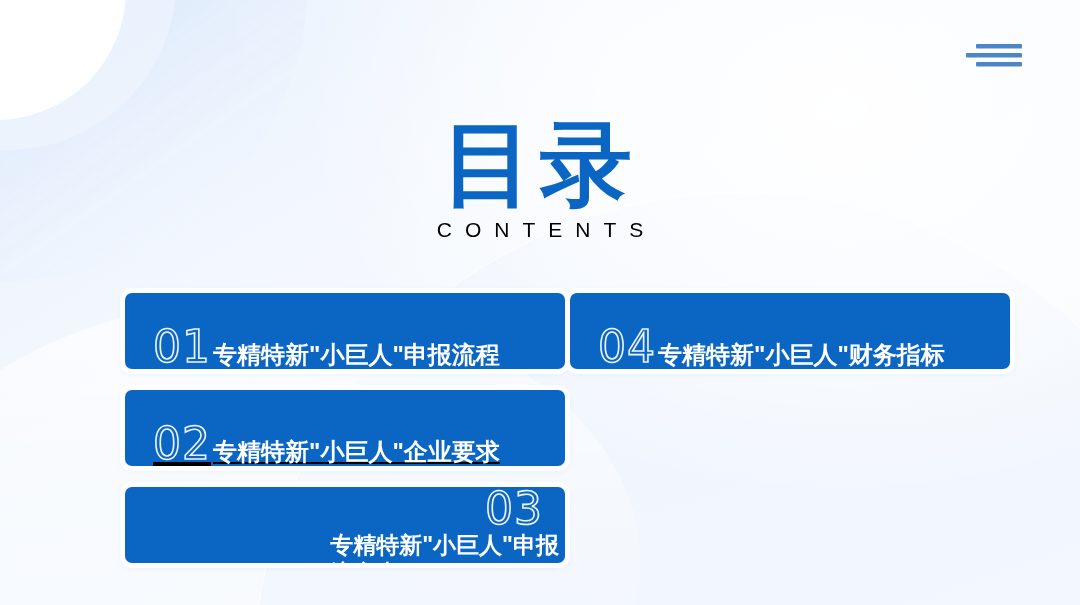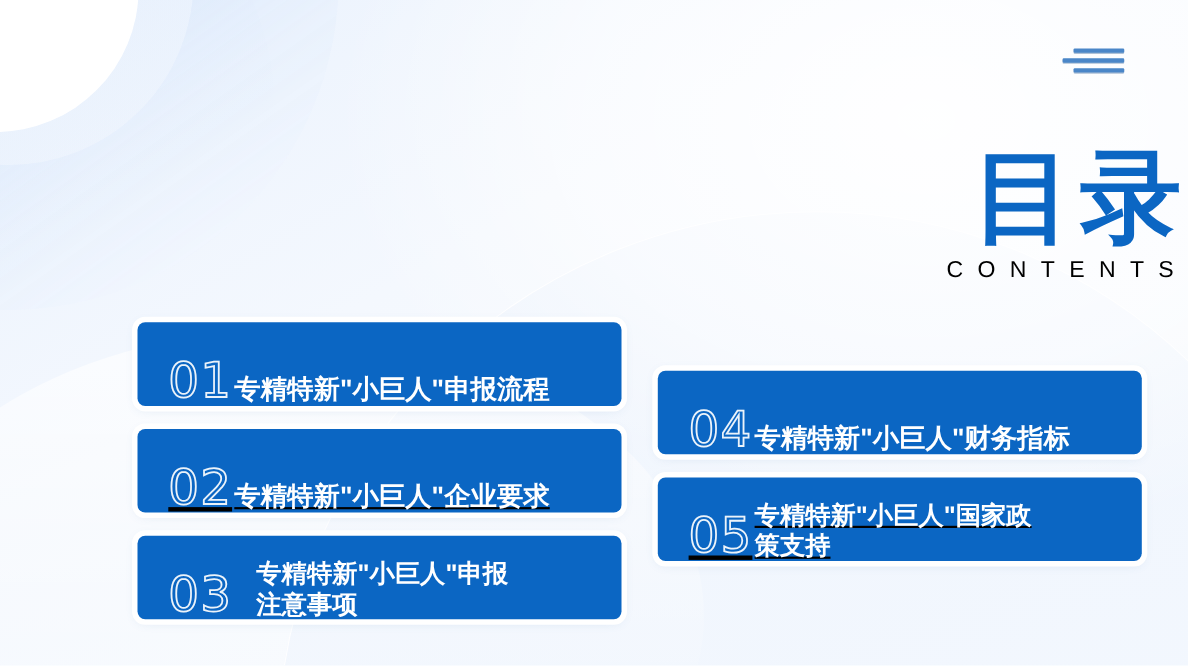--- a/index.html
+++ b/index.html
@@ -117,22 +117,21 @@
   .menu-icon .bar.b1 { top: 4px;  left: 10px; width: 46px; }
   .menu-icon .bar.b2 { top: 13px; left: 0px;  width: 56px; }
   .menu-icon .bar.b3 { top: 22px; left: 10px; width: 46px; }
 
   
   .title-block {
     position: absolute;
     left: 0;
     right: 0;
     top: 118px;
-    text-align: right;
-    margin-top: 16px;
+    text-align: center;
   }
   .title-main {
     font-family: "Liberation Sans", "DejaVu Sans", sans-serif;
     font-size: 92px;
     line-height: 1.02;
     font-weight: 700;
     color: #0b66c3;
     letter-spacing: 6px;
   }
   .title-sub {
@@ -159,24 +158,24 @@
     height: 76px;
     background: #0b66c3;
     border-radius: 7px;
     box-shadow: 0 0 0 5px #ffffff, 0 2px 10px rgba(70,120,180,0.18);
     display: flex;
     align-items: flex-end;
     overflow: hidden;
     cursor: pointer;
   }
   .col-l { left: 0px; }
-  .col-r { left: 473px; margin-top: 44px; }
+  .col-r { left: 445px; }
   .row-1 { top: 0px; }
   .row-2 { top: 97px; text-decoration: underline; }
-  .row-3 { top: 194px; }
+  .row-3 { top: 194px; flex-direction: column; }
 
   .item-num {
     flex: 0 0 auto;
     font-family: "DejaVu Sans", "Liberation Sans", sans-serif;
     font-size: 44px;
     font-weight: 400;
     line-height: 1;
     letter-spacing: 1px;
     color: transparent;
     -webkit-text-stroke: 1.6px rgba(255,255,255,0.92);
@@ -239,21 +238,16 @@
       <span class="item-num">03</span>
       <span class="item-label">专精特新"小巨人"申报
 注意事项</span>
     </div>
 
     <div class="item col-r row-1">
       <span class="item-num">04</span>
       <span class="item-label">专精特新"小巨人"财务指标</span>
     </div>
 
-    <div class="item col-r row-2 two-line">
-      <span class="item-num">05</span>
-      <span class="item-label">专精特新"小巨人"国家政
-策支持</span>
-    </div>
 
   </div>
 
 </div>
 
 </body></html>

